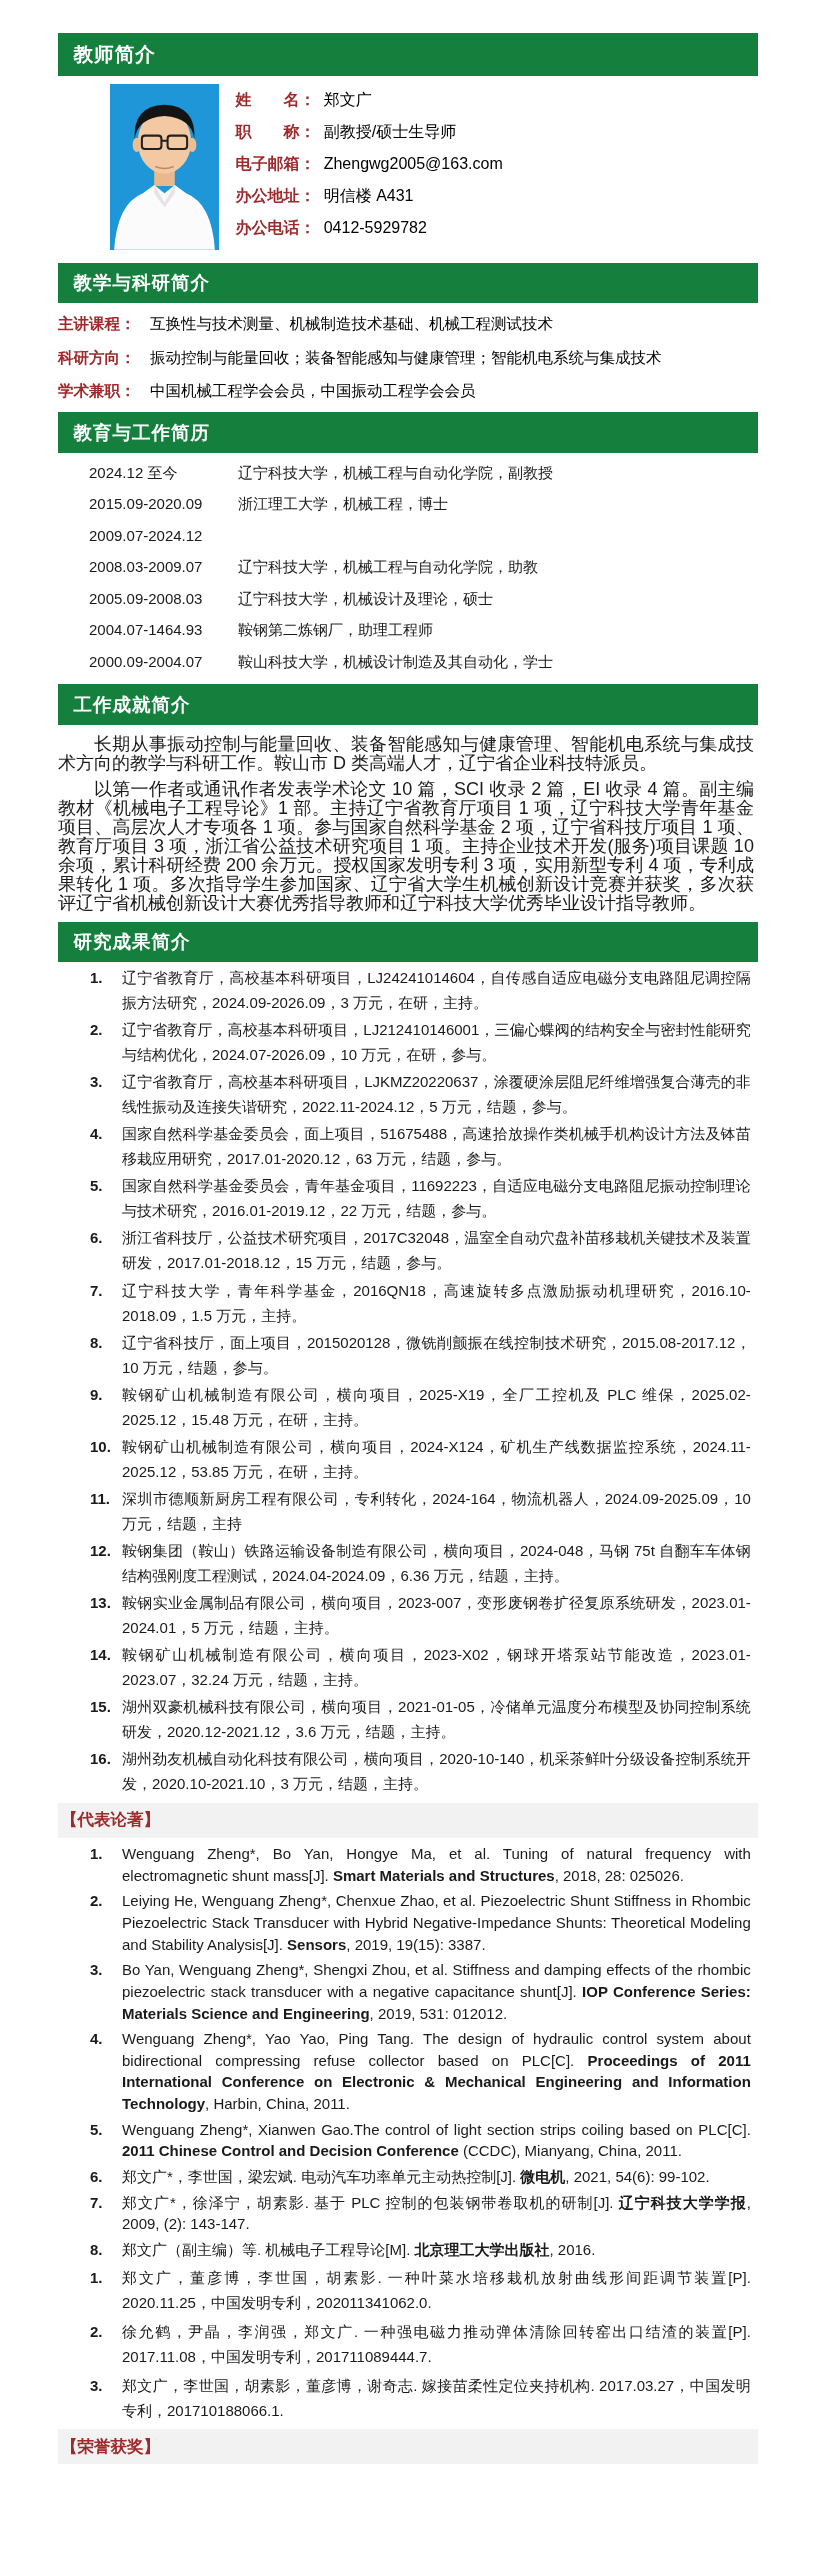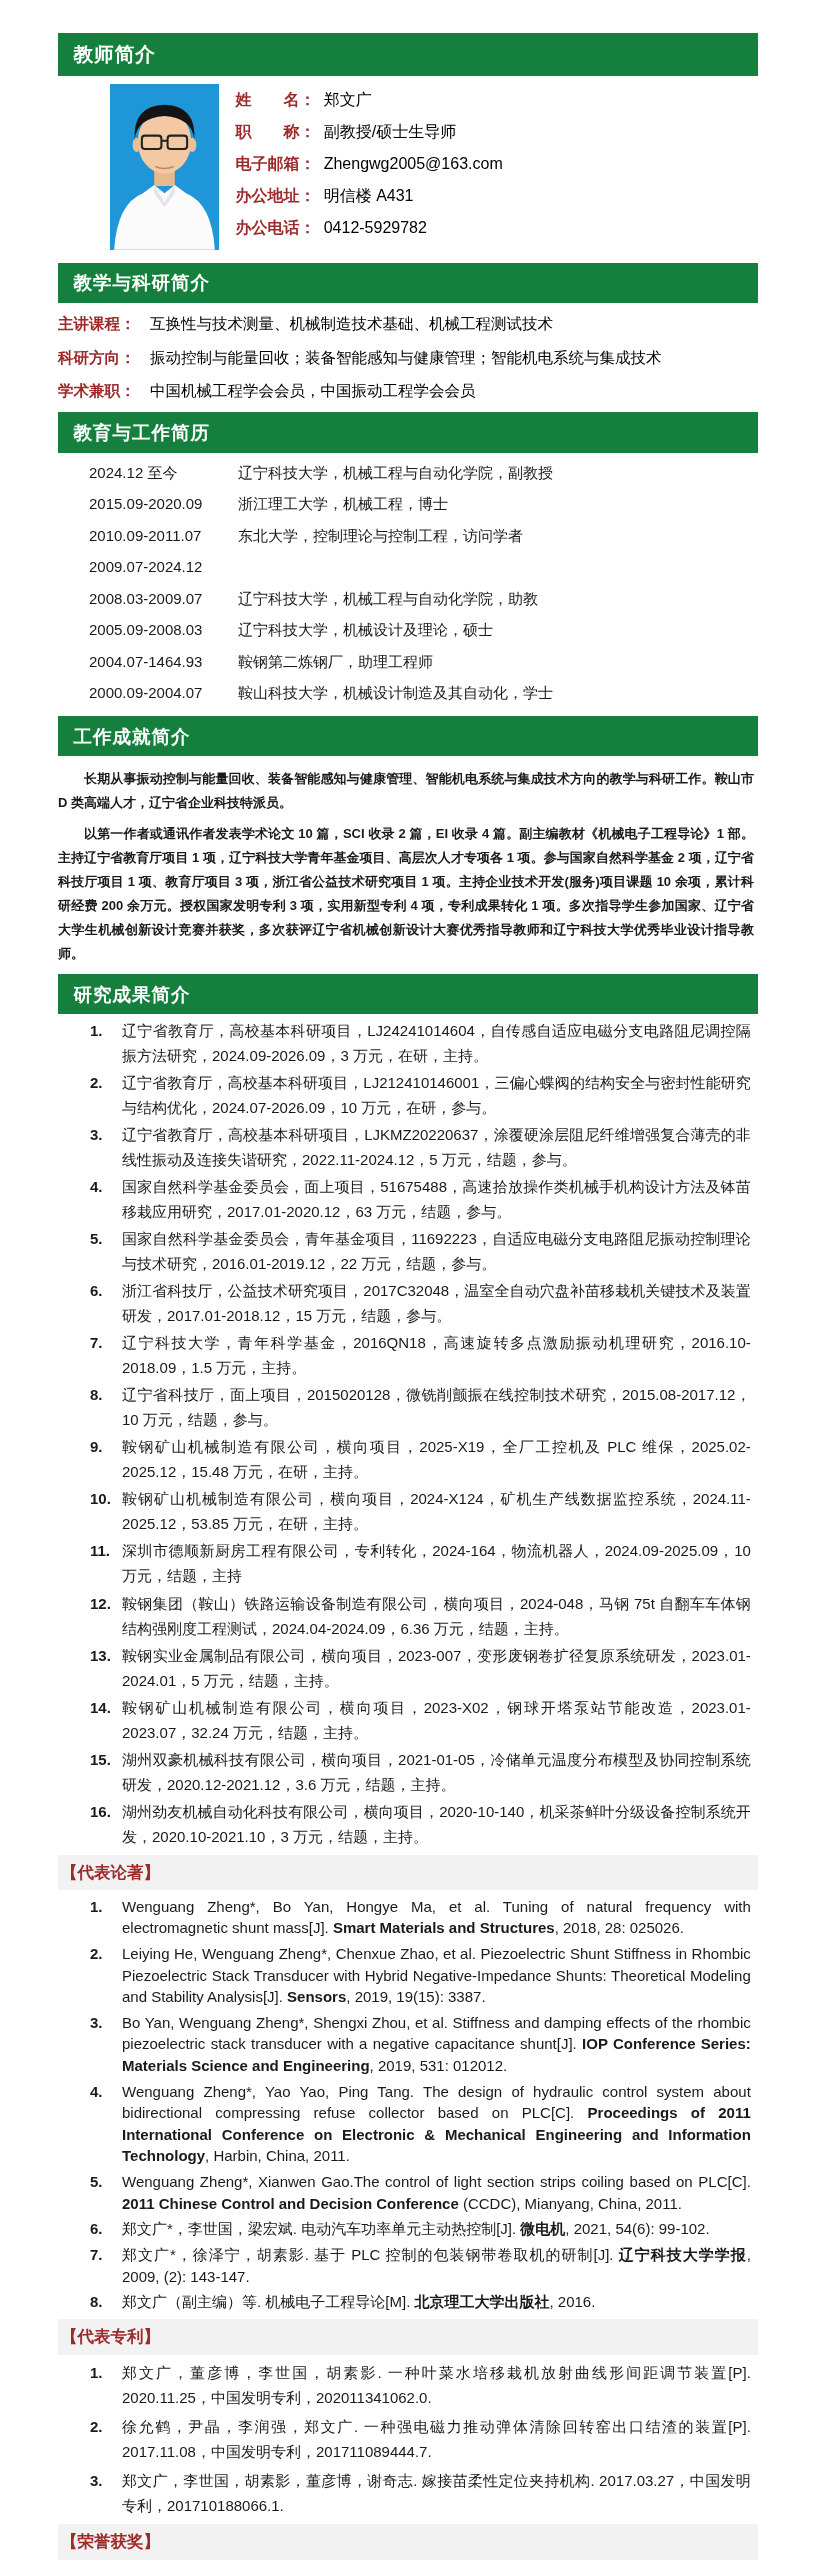--- a/index.html
+++ b/index.html
@@ -46,22 +46,22 @@
 
   
   .timeline{margin:11.3px 0 10.3px 0;}
   .tl-row{display:flex;font-size:15px;line-height:18.5px;margin-bottom:13px;}
   .tl-period{flex:0 0 149px;margin-left:31px;white-space:nowrap;}
   .tl-detail{flex:1;}
 
   
   .paras{margin:10.3px 0 8.2px 0;}
   .paras p{
-    margin:0 0 7.2px 0;font-size:13px;line-height:24px;
-    text-align:justify;text-indent:2em;padding-right:4.1px;font-weight:bold;
+    margin:0 0 7.2px 0;font-size:18px;line-height:19px;
+    text-align:justify;text-indent:2em;padding-right:4.1px;
   }
 
   
   ol.num-list{list-style:none;margin:3.1px 0 4.1px 0;padding:0 7.2px 0 64px;counter-reset:it;}
   ol.num-list>li{
     counter-increment:it;position:relative;
     font-size:15px;text-align:justify;
   }
   ol.num-list>li::before{
     content:counter(it) ".";
@@ -141,24 +141,20 @@
 
   <div class="sec-bar">教育与工作简历</div>
   <div class="timeline">
     <div class="tl-row">
       <span class="tl-period">2024.12 至今</span>
       <span class="tl-detail">辽宁科技大学，机械工程与自动化学院，副教授</span>
     </div>
     <div class="tl-row">
       <span class="tl-period">2015.09-2020.09</span>
       <span class="tl-detail">浙江理工大学，机械工程，博士</span>
-    </div>
-    <div class="tl-row">
-      <span class="tl-period">2010.09-2011.07</span>
-      <span class="tl-detail">东北大学，控制理论与控制工程，访问学者</span>
     </div>
     <div class="tl-row">
       <span class="tl-period">2009.07-2024.12</span>
     </div>
     <div class="tl-row">
       <span class="tl-period">2008.03-2009.07</span>
       <span class="tl-detail">辽宁科技大学，机械工程与自动化学院，助教</span>
     </div>
     <div class="tl-row">
       <span class="tl-period">2005.09-2008.03</span>
@@ -206,21 +202,20 @@
     <li><span>Wenguang Zheng*, Bo Yan, Hongye Ma, et al. Tuning of natural frequency with electromagnetic shunt mass[J]. </span><b>Smart Materials and Structures</b><span>, 2018, 28: 025026.</span></li>
     <li><span>Leiying He, Wenguang Zheng*, Chenxue Zhao, et al. Piezoelectric Shunt Stiffness in Rhombic Piezoelectric Stack Transducer with Hybrid Negative-Impedance Shunts: Theoretical Modeling and Stability Analysis[J]. </span><b>Sensors</b><span>, 2019, 19(15): 3387.</span></li>
     <li><span>Bo Yan, Wenguang Zheng*, Shengxi Zhou, et al. Stiffness and damping effects of the rhombic piezoelectric stack transducer with a negative capacitance shunt[J]. </span><b>IOP Conference Series: Materials Science and Engineering</b><span>, 2019, 531: 012012.</span></li>
     <li><span>Wenguang Zheng*, Yao Yao, Ping Tang. The design of hydraulic control system about bidirectional compressing refuse collector based on PLC[C]. </span><b>Proceedings of 2011 International Conference on Electronic &amp; Mechanical Engineering and Information Technology</b><span>, Harbin, China, 2011.</span></li>
     <li><span>Wenguang Zheng*, Xianwen Gao.The control of light section strips coiling based on PLC[C]. </span><b>2011 Chinese Control and Decision Conference</b><span> (CCDC), Mianyang, China, 2011.</span></li>
     <li><span>郑文广*，李世国，梁宏斌. 电动汽车功率单元主动热控制[J]. </span><b>微电机</b><span>, 2021, 54(6): 99-102.</span></li>
     <li><span>郑文广*，徐泽宁，胡素影. 基于 PLC 控制的包装钢带卷取机的研制[J]. </span><b>辽宁科技大学学报</b><span>, 2009, (2): 143-147.</span></li>
     <li><span>郑文广（副主编）等. 机械电子工程导论[M]. </span><b>北京理工大学出版社</b><span>, 2016.</span></li>
   </ol>
 
-  <div class="sub-band">【代表专利】</div>
   <ol class="num-list pat-list">
     <li>郑文广，董彦博，李世国，胡素影. 一种叶菜水培移栽机放射曲线形间距调节装置[P]. 2020.11.25，中国发明专利，202011341062.0.</li>
     <li>徐允鹤，尹晶，李润强，郑文广. 一种强电磁力推动弹体清除回转窑出口结渣的装置[P]. 2017.11.08，中国发明专利，201711089444.7.</li>
     <li>郑文广，李世国，胡素影，董彦博，谢奇志. 嫁接苗柔性定位夹持机构. 2017.03.27，中国发明专利，201710188066.1.</li>
   </ol>
 
   <div class="sub-band">【荣誉获奖】</div>
 
 </div>
 

